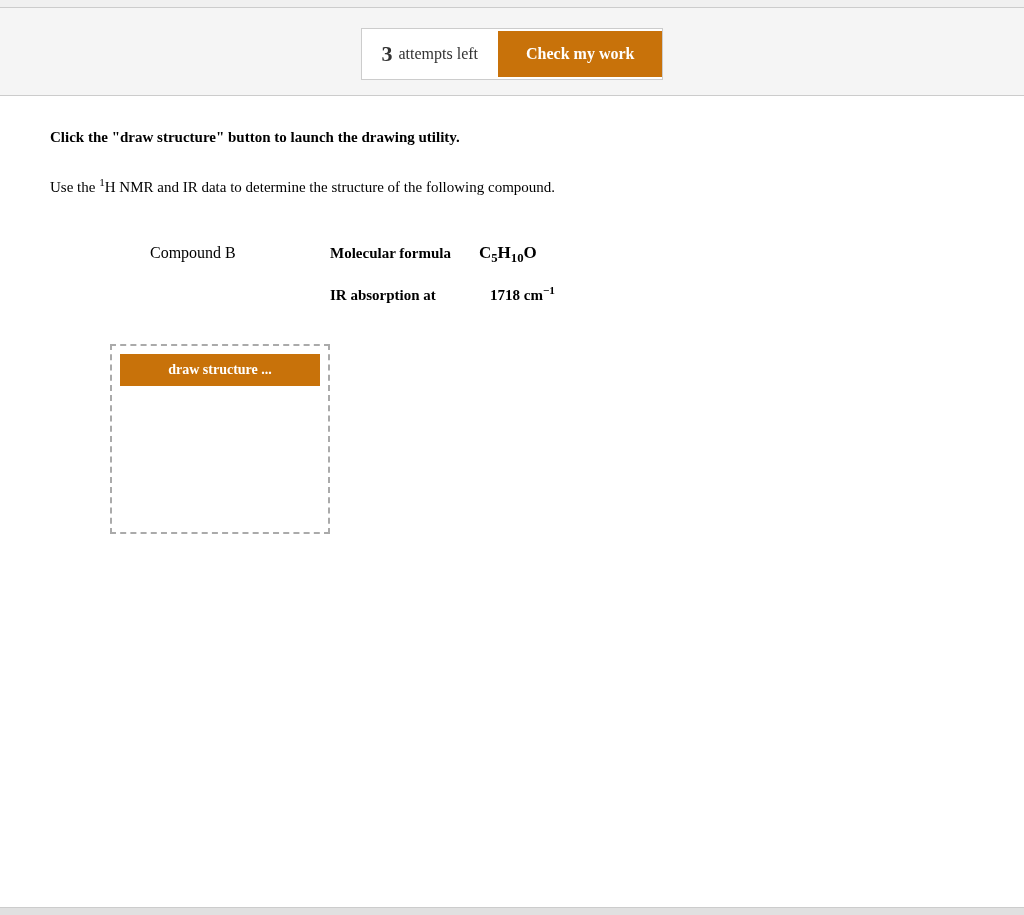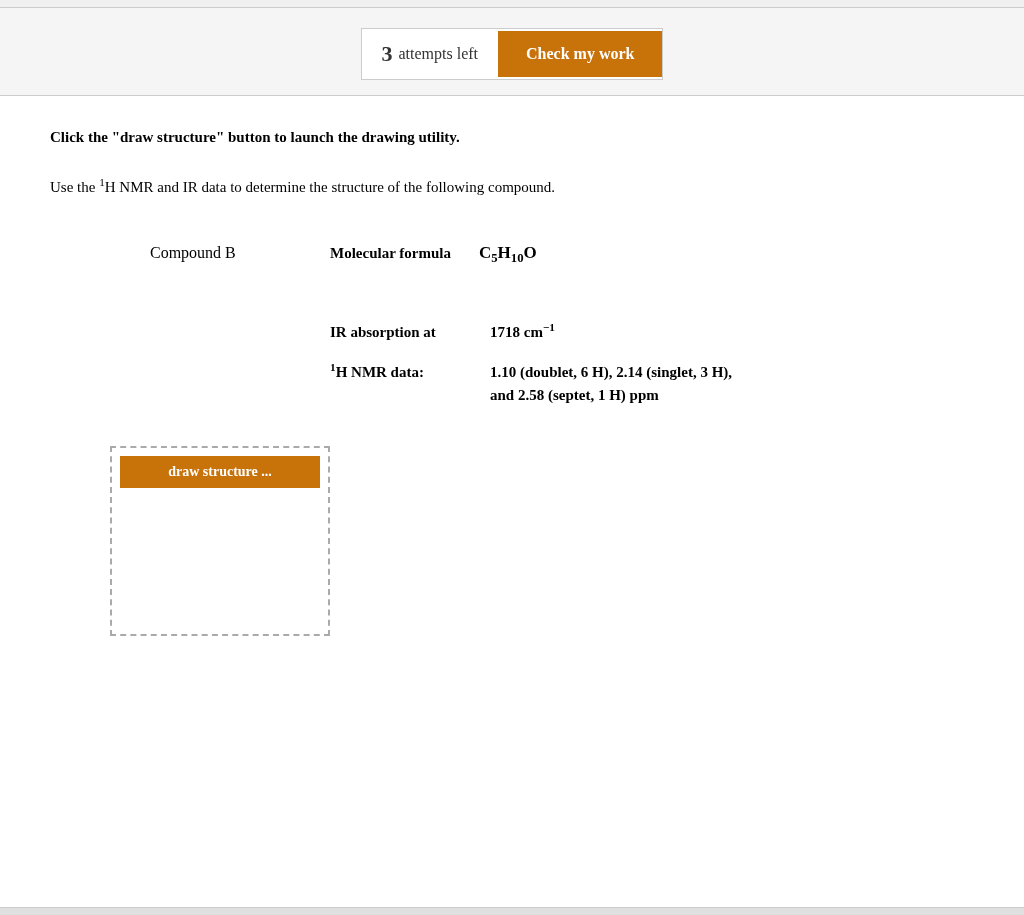--- a/index.html
+++ b/index.html
@@ -99,21 +99,20 @@
     .field-label {
       font-weight: bold;
       font-size: 15px;
       min-width: 160px;
       padding-right: 20px;
     }
 
     .field-value {
       font-size: 15px;
       font-weight: bold;
-      margin-top: 37px;
     }
 
     .ir-row {
       display: flex;
       align-items: baseline;
       margin-bottom: 20px;
       margin-top: 10px;
     }
 
     .nmr-row {
@@ -218,30 +217,20 @@
     </div>
 
     <div class="ir-row">
       <div class="spacer-col"></div>
       <span class="field-label">IR absorption at</span>
       <span class="field-value">
         <span>1718 cm</span><sup>−1</sup>
       </span>
     </div>
 
-    <div class="nmr-row">
-      <div class="spacer-col"></div>
-      <span class="field-label">
-        <sup>1</sup>H NMR data:
-      </span>
-      <div class="nmr-value">
-        <span>1.10 (doublet, 6 H), 2.14 (singlet, 3 H),</span><br>
-        <span>and 2.58 (septet, 1 H) ppm</span>
-      </div>
-    </div>
 
   </div>
 
   <div class="draw-area">
     <div class="draw-box">
       <button class="draw-structure-btn">draw structure ...</button>
     </div>
   </div>
 
 </div>

